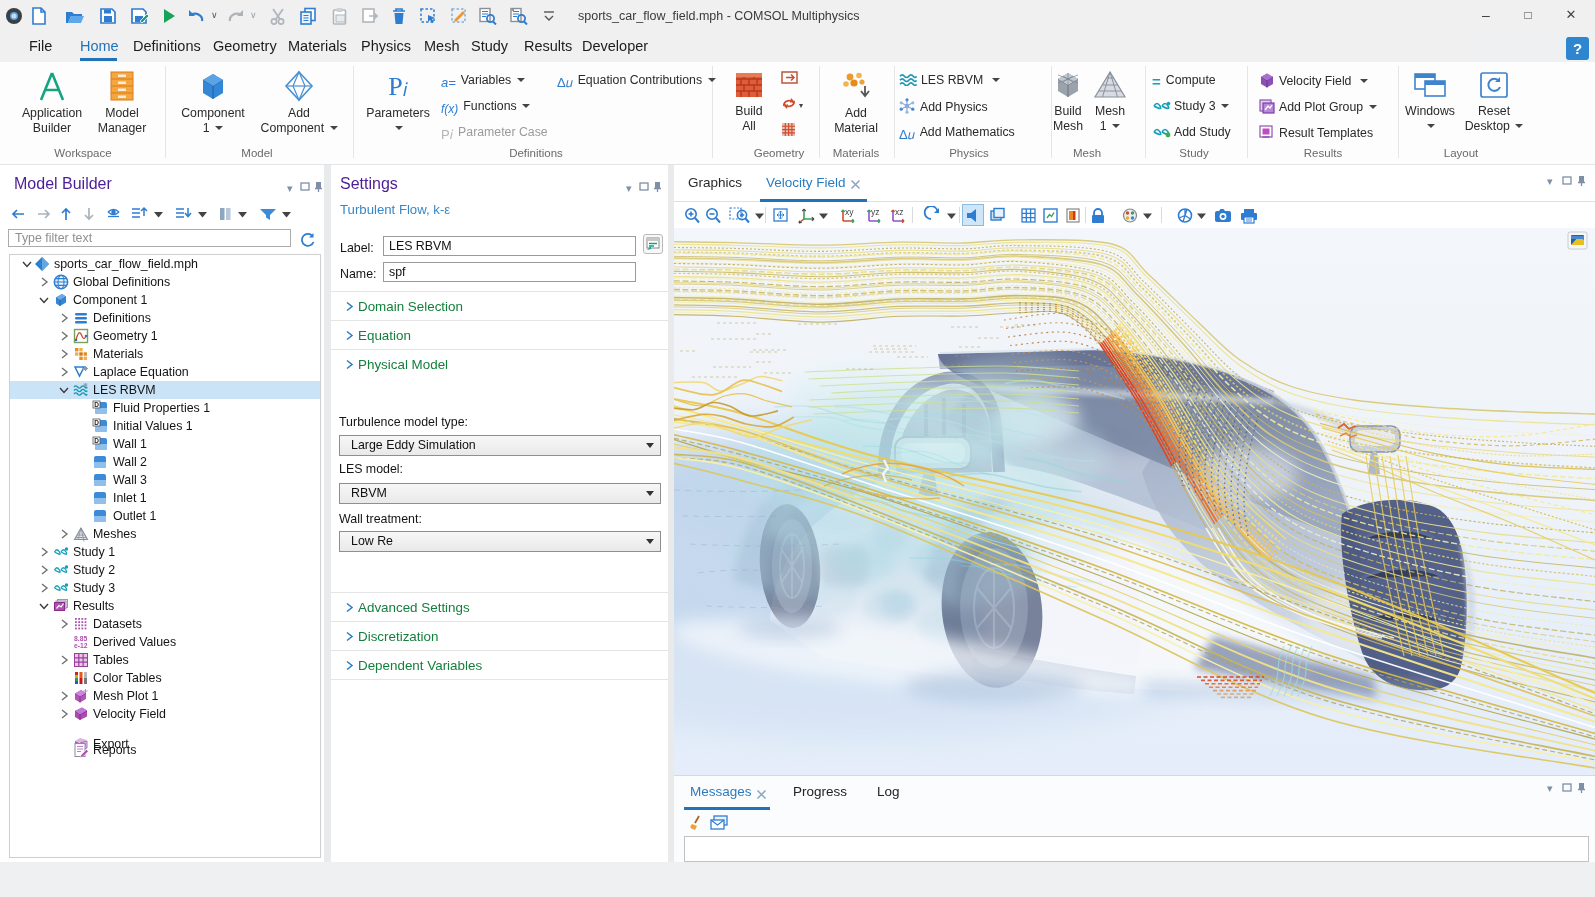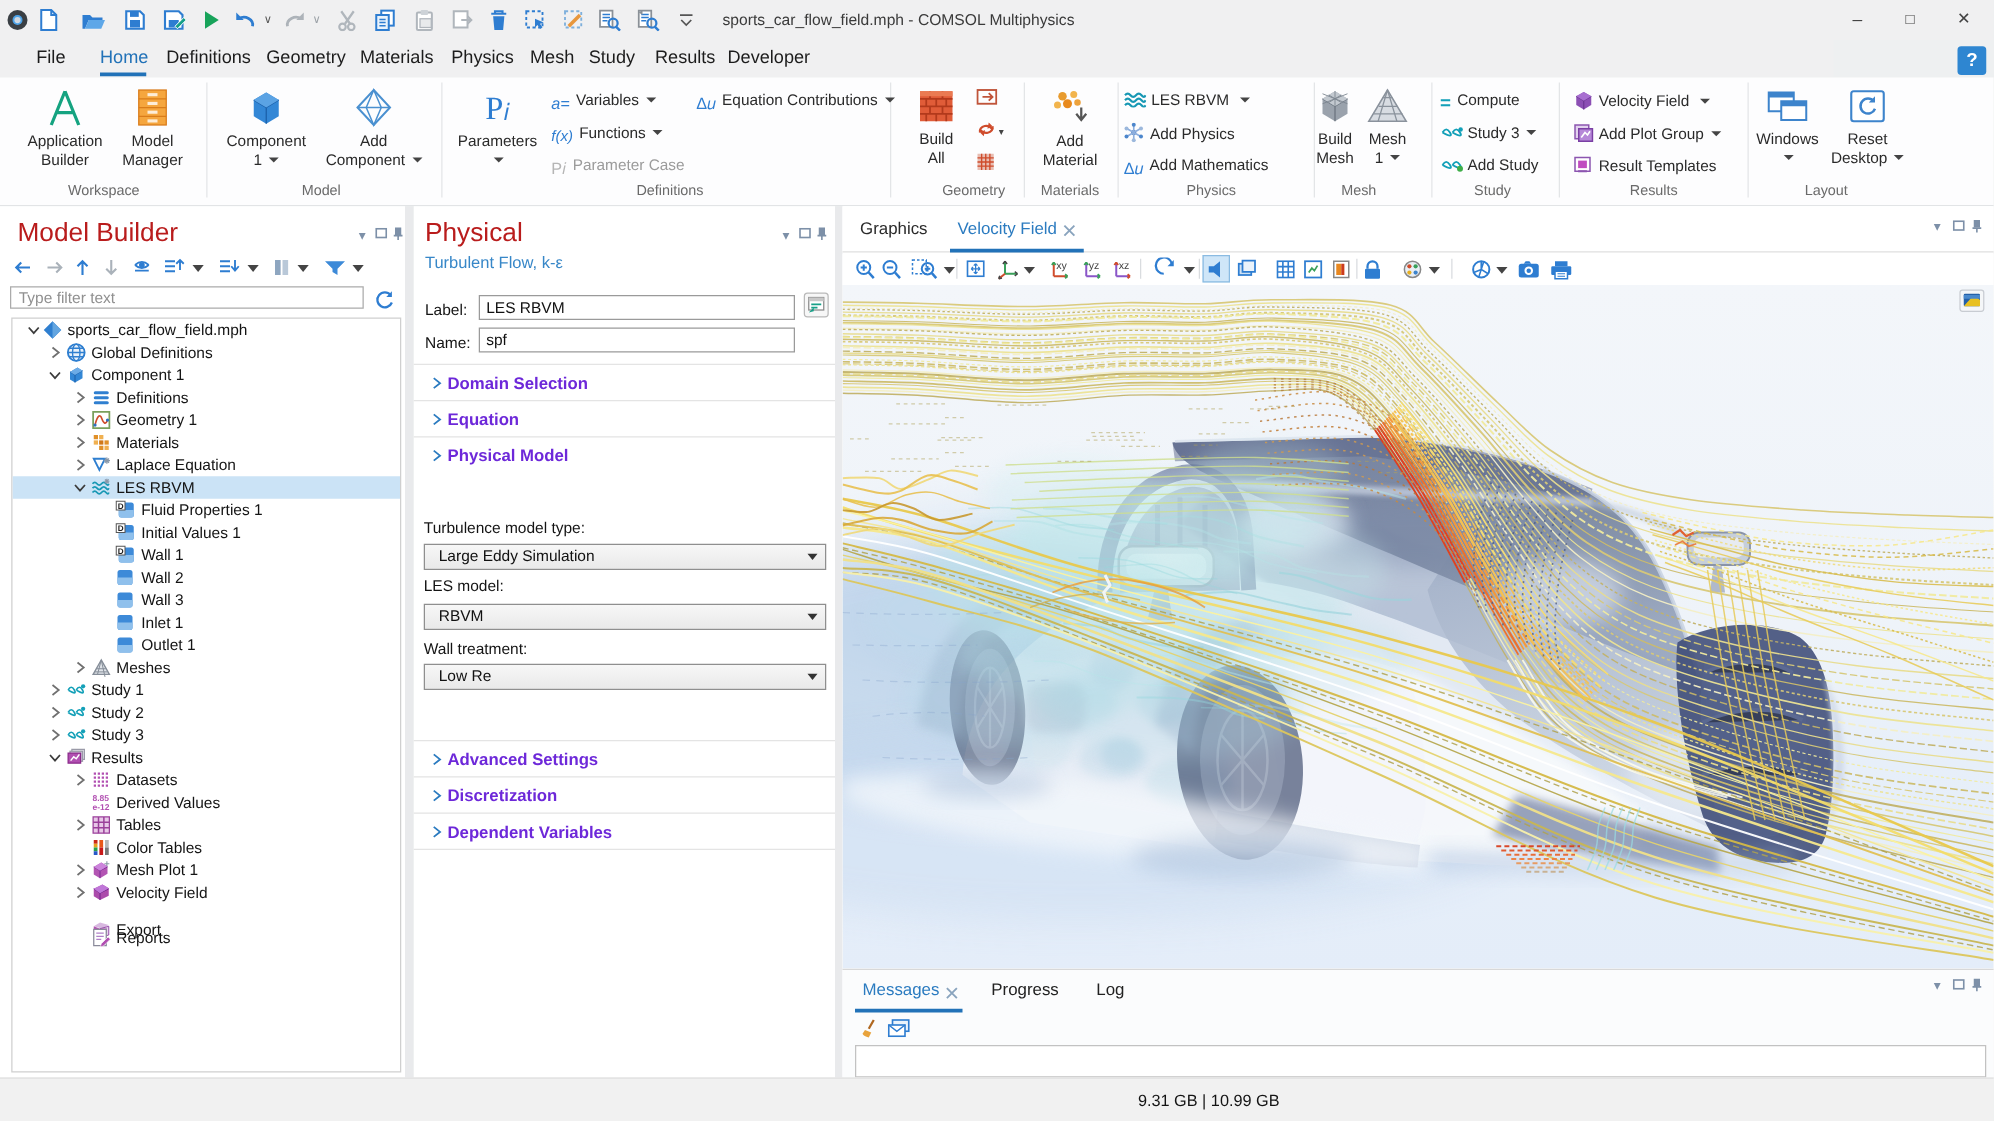--- a/index.html
+++ b/index.html
@@ -26,35 +26,35 @@
 .rsmall .ic { display:inline-block; vertical-align:-3px; margin-right:5px; }
 .gray { color:#9b9b9b; }
 .dd { font-size:8px; color:#444; }
 
 .cdd { display:inline-block; width:0; height:0; border-left:4px solid transparent; border-right:4px solid transparent; border-top:4.5px solid #444; margin-left:2px; vertical-align:2px; }
 
 #mbpanel { position:absolute; left:0; top:165px; width:324px; height:697px; background:#fff; }
 #stpanel { position:absolute; left:331px; top:165px; width:337px; height:697px; background:#fff; }
 #grpanel { position:absolute; left:674px; top:165px; width:921px; height:697px; background:#fff; }
 .pgap { position:absolute; top:165px; width:7px; height:697px; background:#e9eaec; }
-.ptitle { font-size:21px; color:#b91c1c; }
+.ptitle { font-size:16px; color:#4c1d95; }
 .pico { position:absolute; color:#7d90a8; font-size:11px; }
 
 #treebox { position:absolute; left:9px; top:89px; width:312px; height:604px; border:1px solid #cfcfcf; background:#fff; overflow:hidden; }
 .trow { position:absolute; left:0; width:100%; height:18px; font-size:12.4px; color:#141414; line-height:18px; white-space:nowrap; }
 .trow .arr { position:absolute; top:3px; width:12px; height:12px; }
 .trow .lbl { position:absolute; top:0; }
 .tsel { background:#cbe3f6; }
 svg.ti { position:absolute; top:1px; width:16px; height:16px; }
 
 .sfield { position:absolute; height:20px; border:1px solid #9a9a9a; background:#fff; font-size:12.4px; line-height:18px; padding-left:5px; color:#111; }
 .slabel { position:absolute; font-size:12.4px; color:#141414; }
 .sechead { position:absolute; left:0; width:337px; height:29px; border-top:1px solid #e4e4e4; }
 .sechead .chev { position:absolute; left:13px; top:9px; }
-.sechead .txt { position:absolute; left:27px; top:7px; font-size:13.4px; font-weight:bold; color:#6d28d9; }
+.sechead .txt { position:absolute; left:27px; top:7px; font-size:13.4px; font-weight:normal; color:#15803d; }
 .combo { position:absolute; left:8px; width:322px; height:21px; border:1px solid #8f8f8f; background:linear-gradient(#f7f7f7,#e9e9e9); font-size:12.4px; line-height:19px; padding-left:11px; color:#111; }
 .combo .car { position:absolute; right:6px; top:7px; width:0; height:0; border-left:4.5px solid transparent; border-right:4.5px solid transparent; border-top:5px solid #333; }
 
 #gtabs { position:absolute; left:0; top:0; width:921px; height:37px; background:#fff; border-bottom:1px solid #e0e0e0; }
 #gtoolbar { position:absolute; left:0; top:38px; width:921px; height:25px; background:#fff; }
 #gcanvas { position:absolute; left:0; top:63px; width:921px; height:547px; overflow:hidden; }
 
 #msgs { position:absolute; left:0; top:610px; width:921px; height:87px; background:#fbfcfd; border-top:1px solid #d8d8d8; }
 .mtab { position:absolute; top:8px; font-size:13.5px; color:#222; }
 #msginput { position:absolute; left:10px; top:60px; width:905px; height:26px; background:#fff; border:1px solid #c2c2c2; }
@@ -660,21 +660,21 @@
           <svg class="ti" style="left:63px" viewBox="0 0 16 16">
             <rect x="2" y="1.5" width="10" height="13" fill="#fff" stroke="#8a8a9a" stroke-width="1"></rect>
             <path d="M4 4.5h6M4 7h6M4 9.5h4" stroke="#b080c8" stroke-width="1"></path>
             <path d="M8 13L13.5 7.5l1.8 1.8L9.8 14.8l-2.6.8z" fill="#b14fb1" stroke="#fff" stroke-width=".5"></path>
           </svg>
           <span class="lbl" style="left:83px">Reports</span>
         </div>
 </div>
     </div>
 <div id="stpanel">
-<div class="ptitle" style="position:absolute;left:9px;top:10px">Physical</div>
+<div class="ptitle" style="position:absolute;left:9px;top:10px">Settings</div>
 <div class="pico" style="left:295px;top:17px">▾</div>
 <svg class="abs" style="left:308px;top:17px" width="10" height="10">
         <rect x="1" y="1" width="8" height="7" fill="none" stroke="#7d90a8" stroke-width="1.3"></rect>
       </svg>
 <svg class="abs" style="left:322px;top:16px" width="9" height="12">
         <rect x="2" y="1" width="5" height="6" fill="#7d90a8"></rect>
         <path d="M1 7.5h7M4.5 7.5V11" stroke="#7d90a8" stroke-width="1.3"></path>
       </svg>
 <div style="position:absolute;left:9px;top:37px;font-size:13.2px;color:#3787c8">Turbulent Flow, k-ε</div>
 <div class="slabel" style="left:9px;top:76px">Label:</div>
@@ -1214,16 +1214,13 @@
           <rect x="1" y="1" width="8" height="7" fill="none" stroke="#7d90a8" stroke-width="1.3"></rect>
         </svg>
 <svg class="abs" style="left:903px;top:6px" width="9" height="12">
           <rect x="2" y="1" width="5" height="6" fill="#7d90a8"></rect>
           <path d="M1 7.5h7M4.5 7.5V11" stroke="#7d90a8" stroke-width="1.3"></path>
         </svg>
 <div id="msginput"></div>
 </div>
 
 </div>
-<div id="statusbar">
-      <div class="st">9.31 GB | 10.99 GB</div>
-    </div>
 </div>
 
 </body></html>

